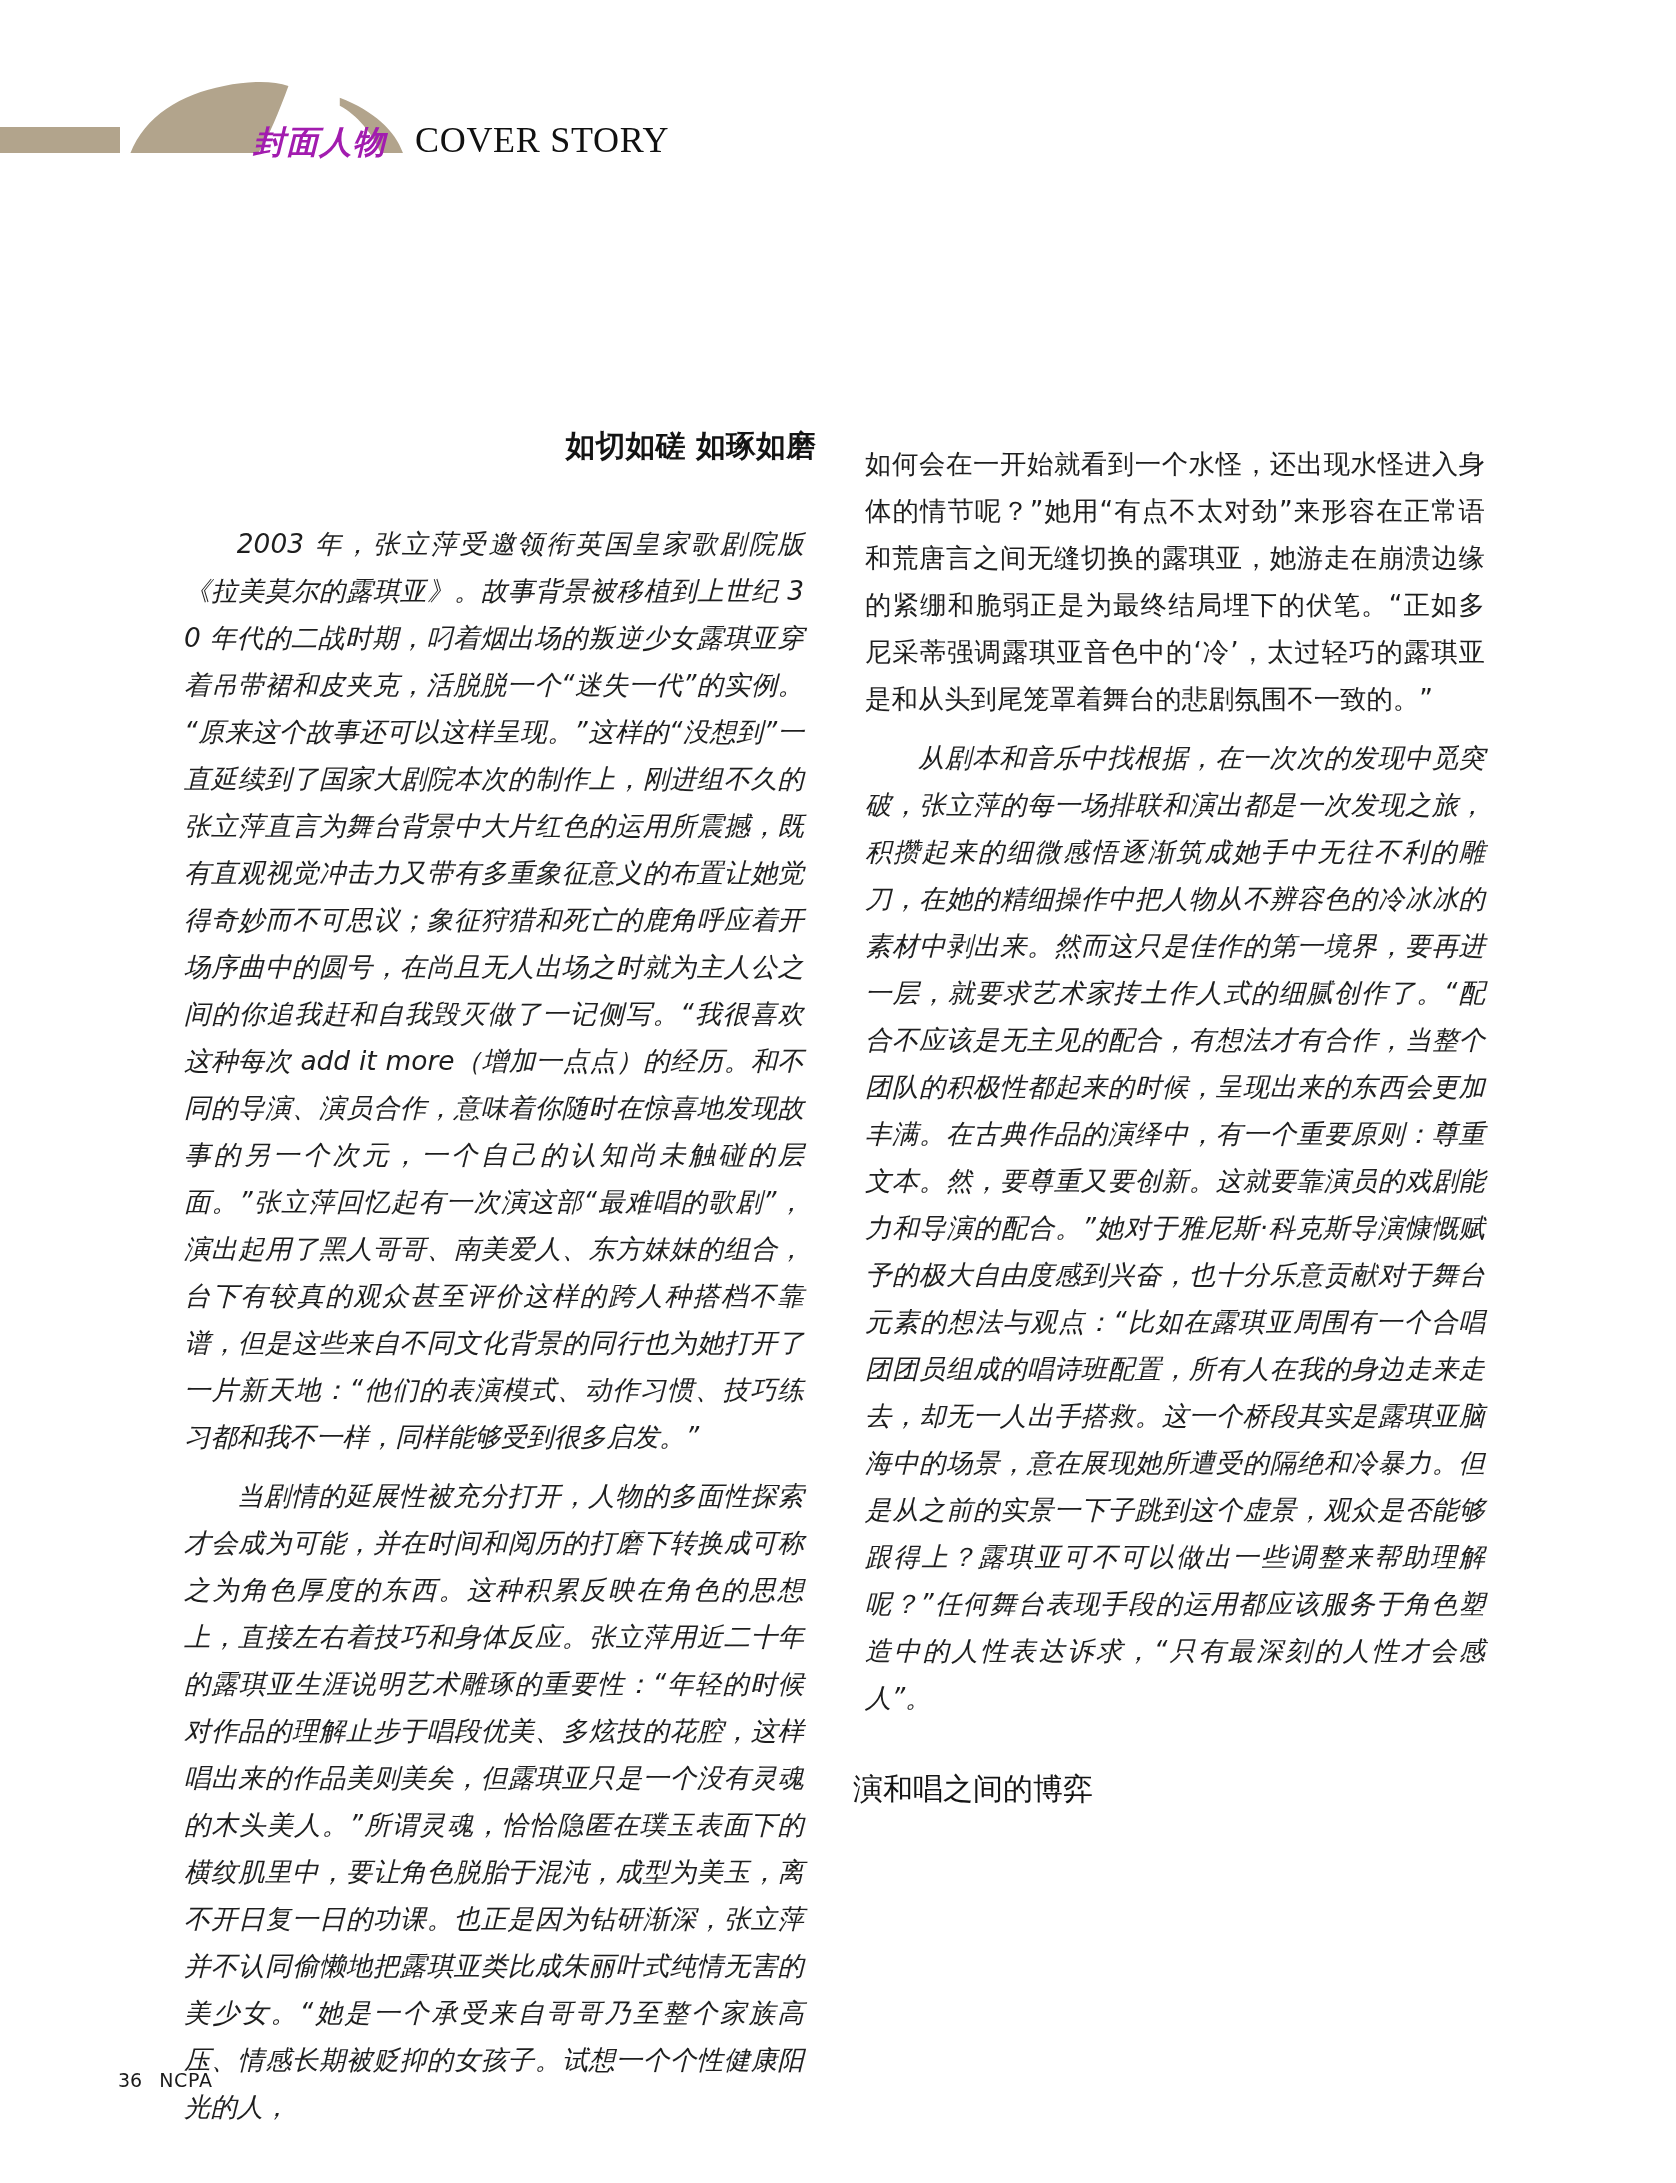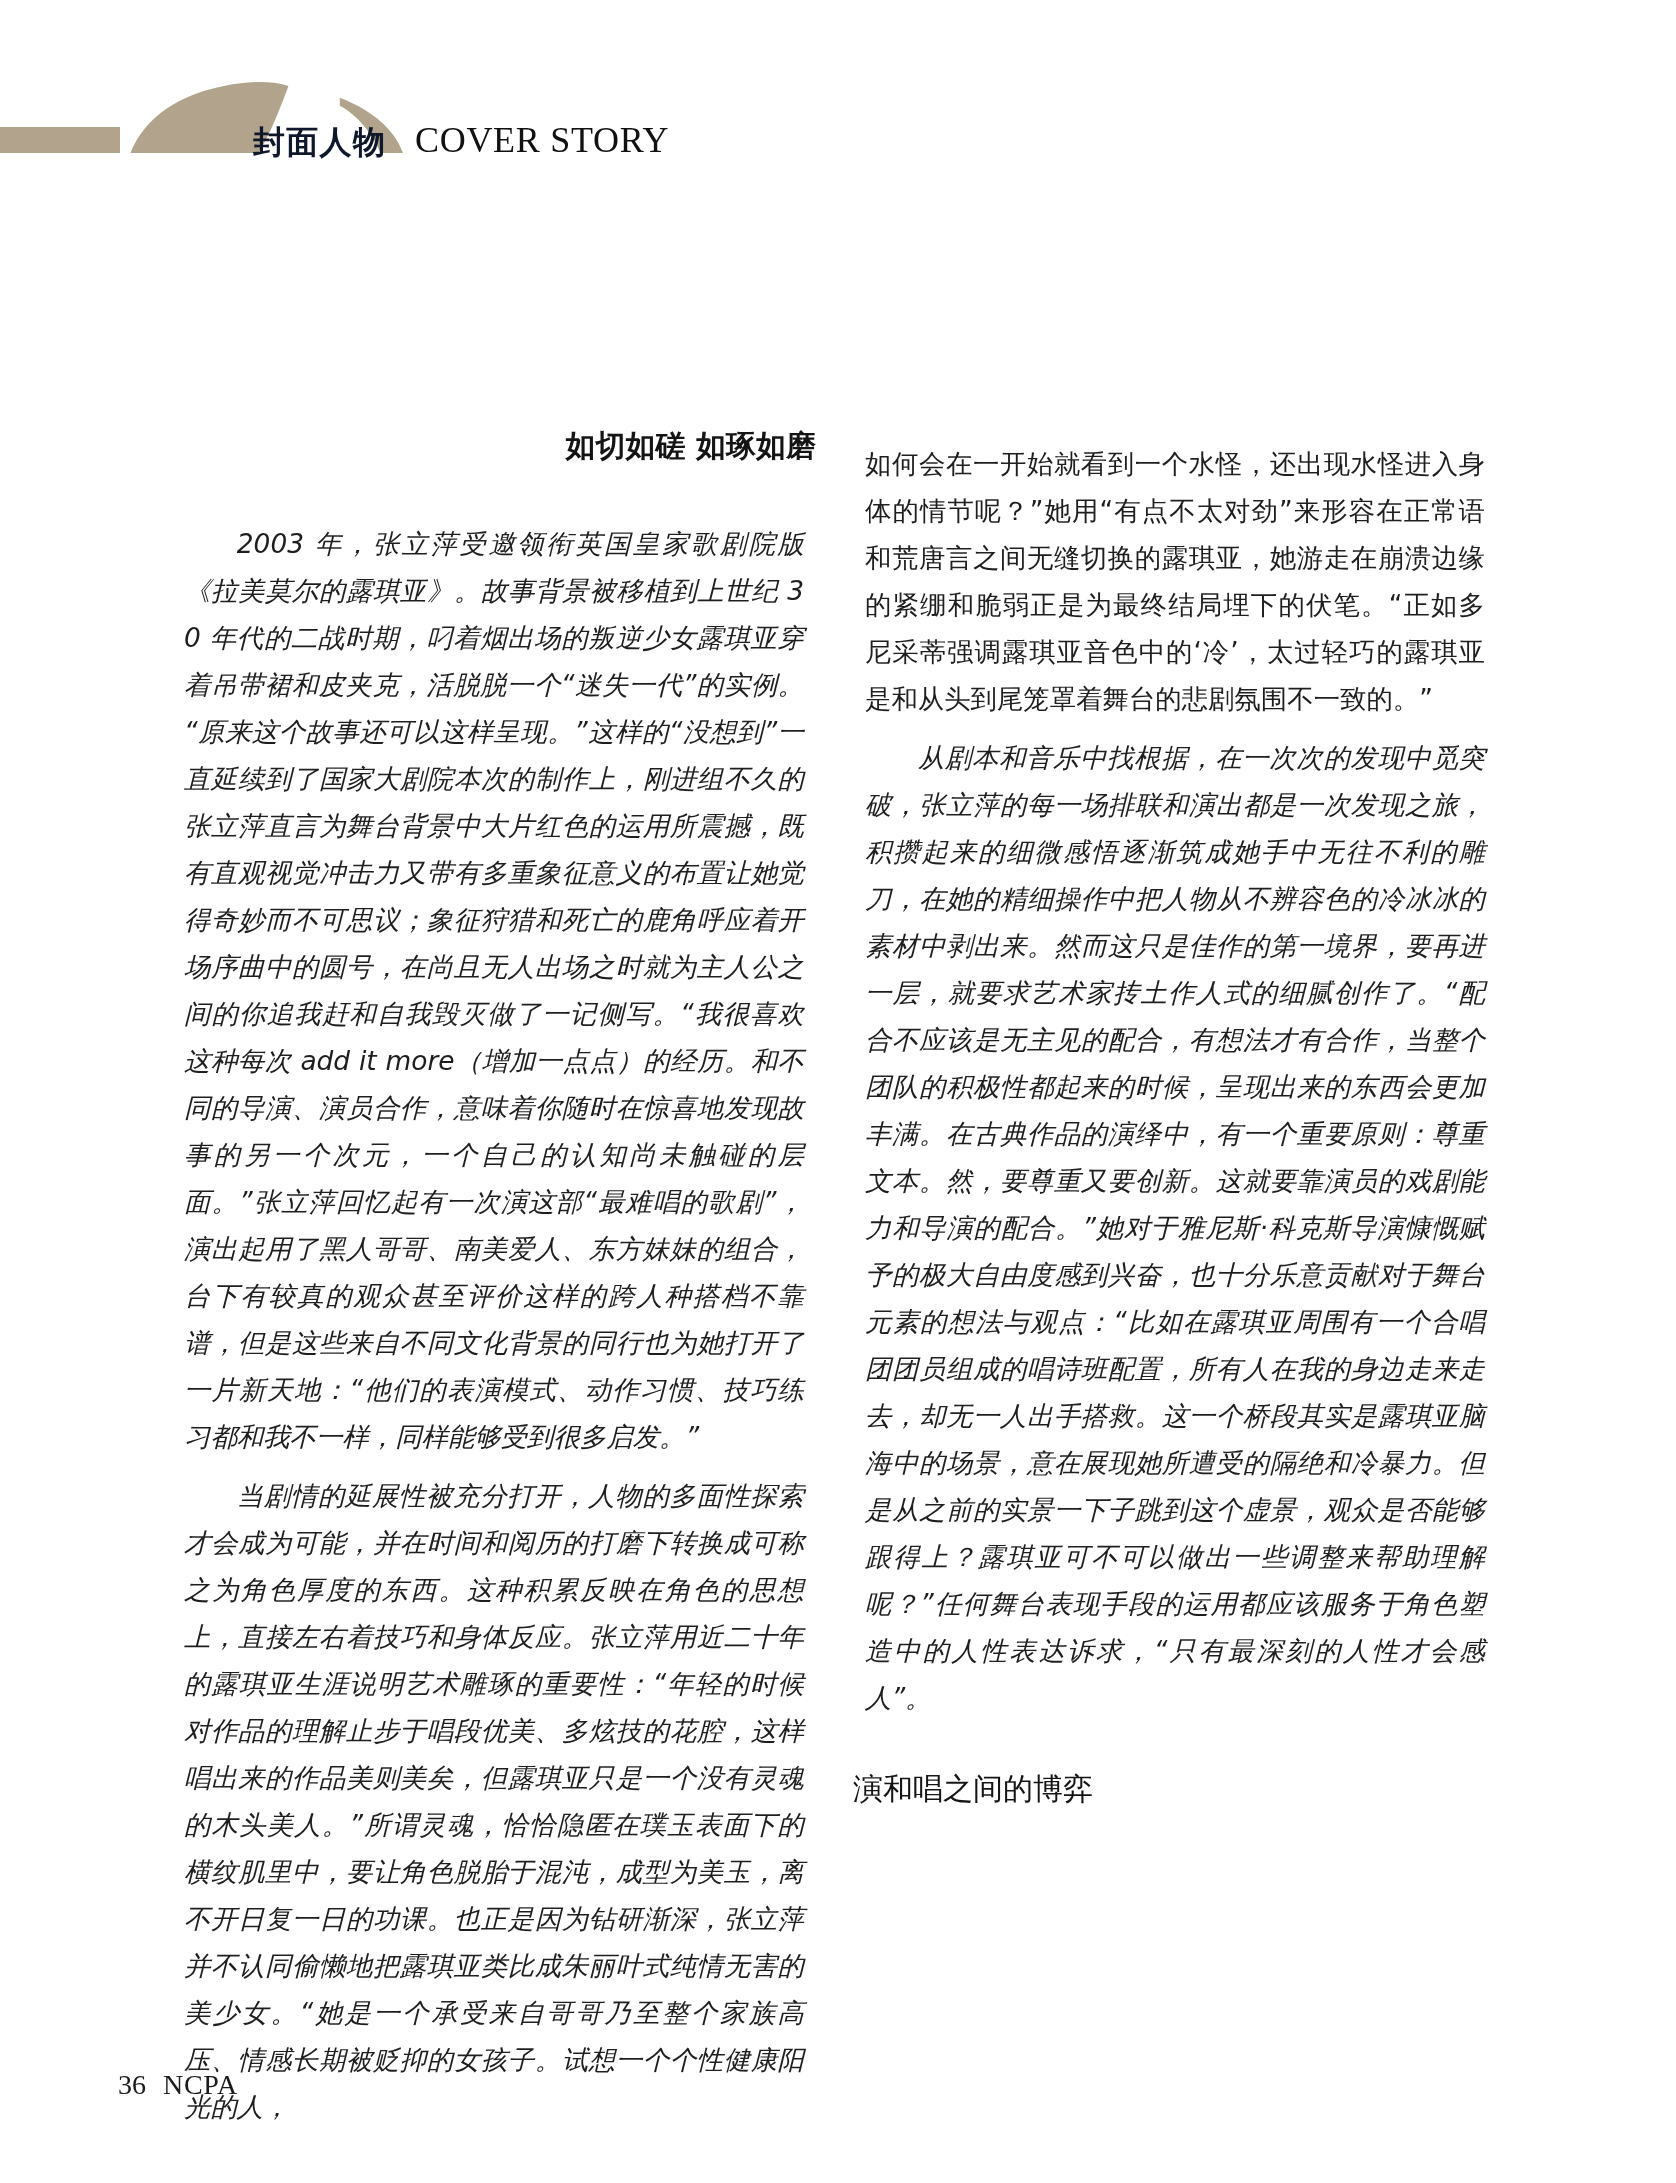--- a/index.html
+++ b/index.html
@@ -24,22 +24,23 @@
     position: absolute;
     left: 118px; top: 78px;
     width: 304px; height: 79px;
   }
   .section-title-cn {
     position: absolute;
     left: 253px; top: 121px;
     font-size: 32px;
     font-weight: 700;
     letter-spacing: 1.3px;
-    color: #0f172a;
+    color: #a21caf;
     white-space: nowrap;
+    font-style: italic;
   }
   .section-title-en {
     position: absolute;
     left: 415px; top: 119px;
     font-family: "Liberation Serif", "DejaVu Serif", serif;
     font-size: 36px;
     letter-spacing: 0.7px;
     color: #111111;
     white-space: nowrap;
   }
@@ -74,24 +75,23 @@
     line-height: 40px;
     color: #141414;
     margin: 48px 0 21px 0;
     text-align: left;
   }
 
   
   .footer {
     position: absolute;
     left: 118px; top: 2069px;
-    font-size: 28px;
+    font-size: 19px;
     color: #1b1b1b;
     white-space: nowrap;
-    font-family: Liberation Serif, serif;
   }
   .footer .brand { margin-left: 17px; font-weight: 400; letter-spacing: 0.7px; }
 </style>
 </head>
 <body>
 
 <div id="page">
 
   <div>
     <div class="accent-bar"></div>

